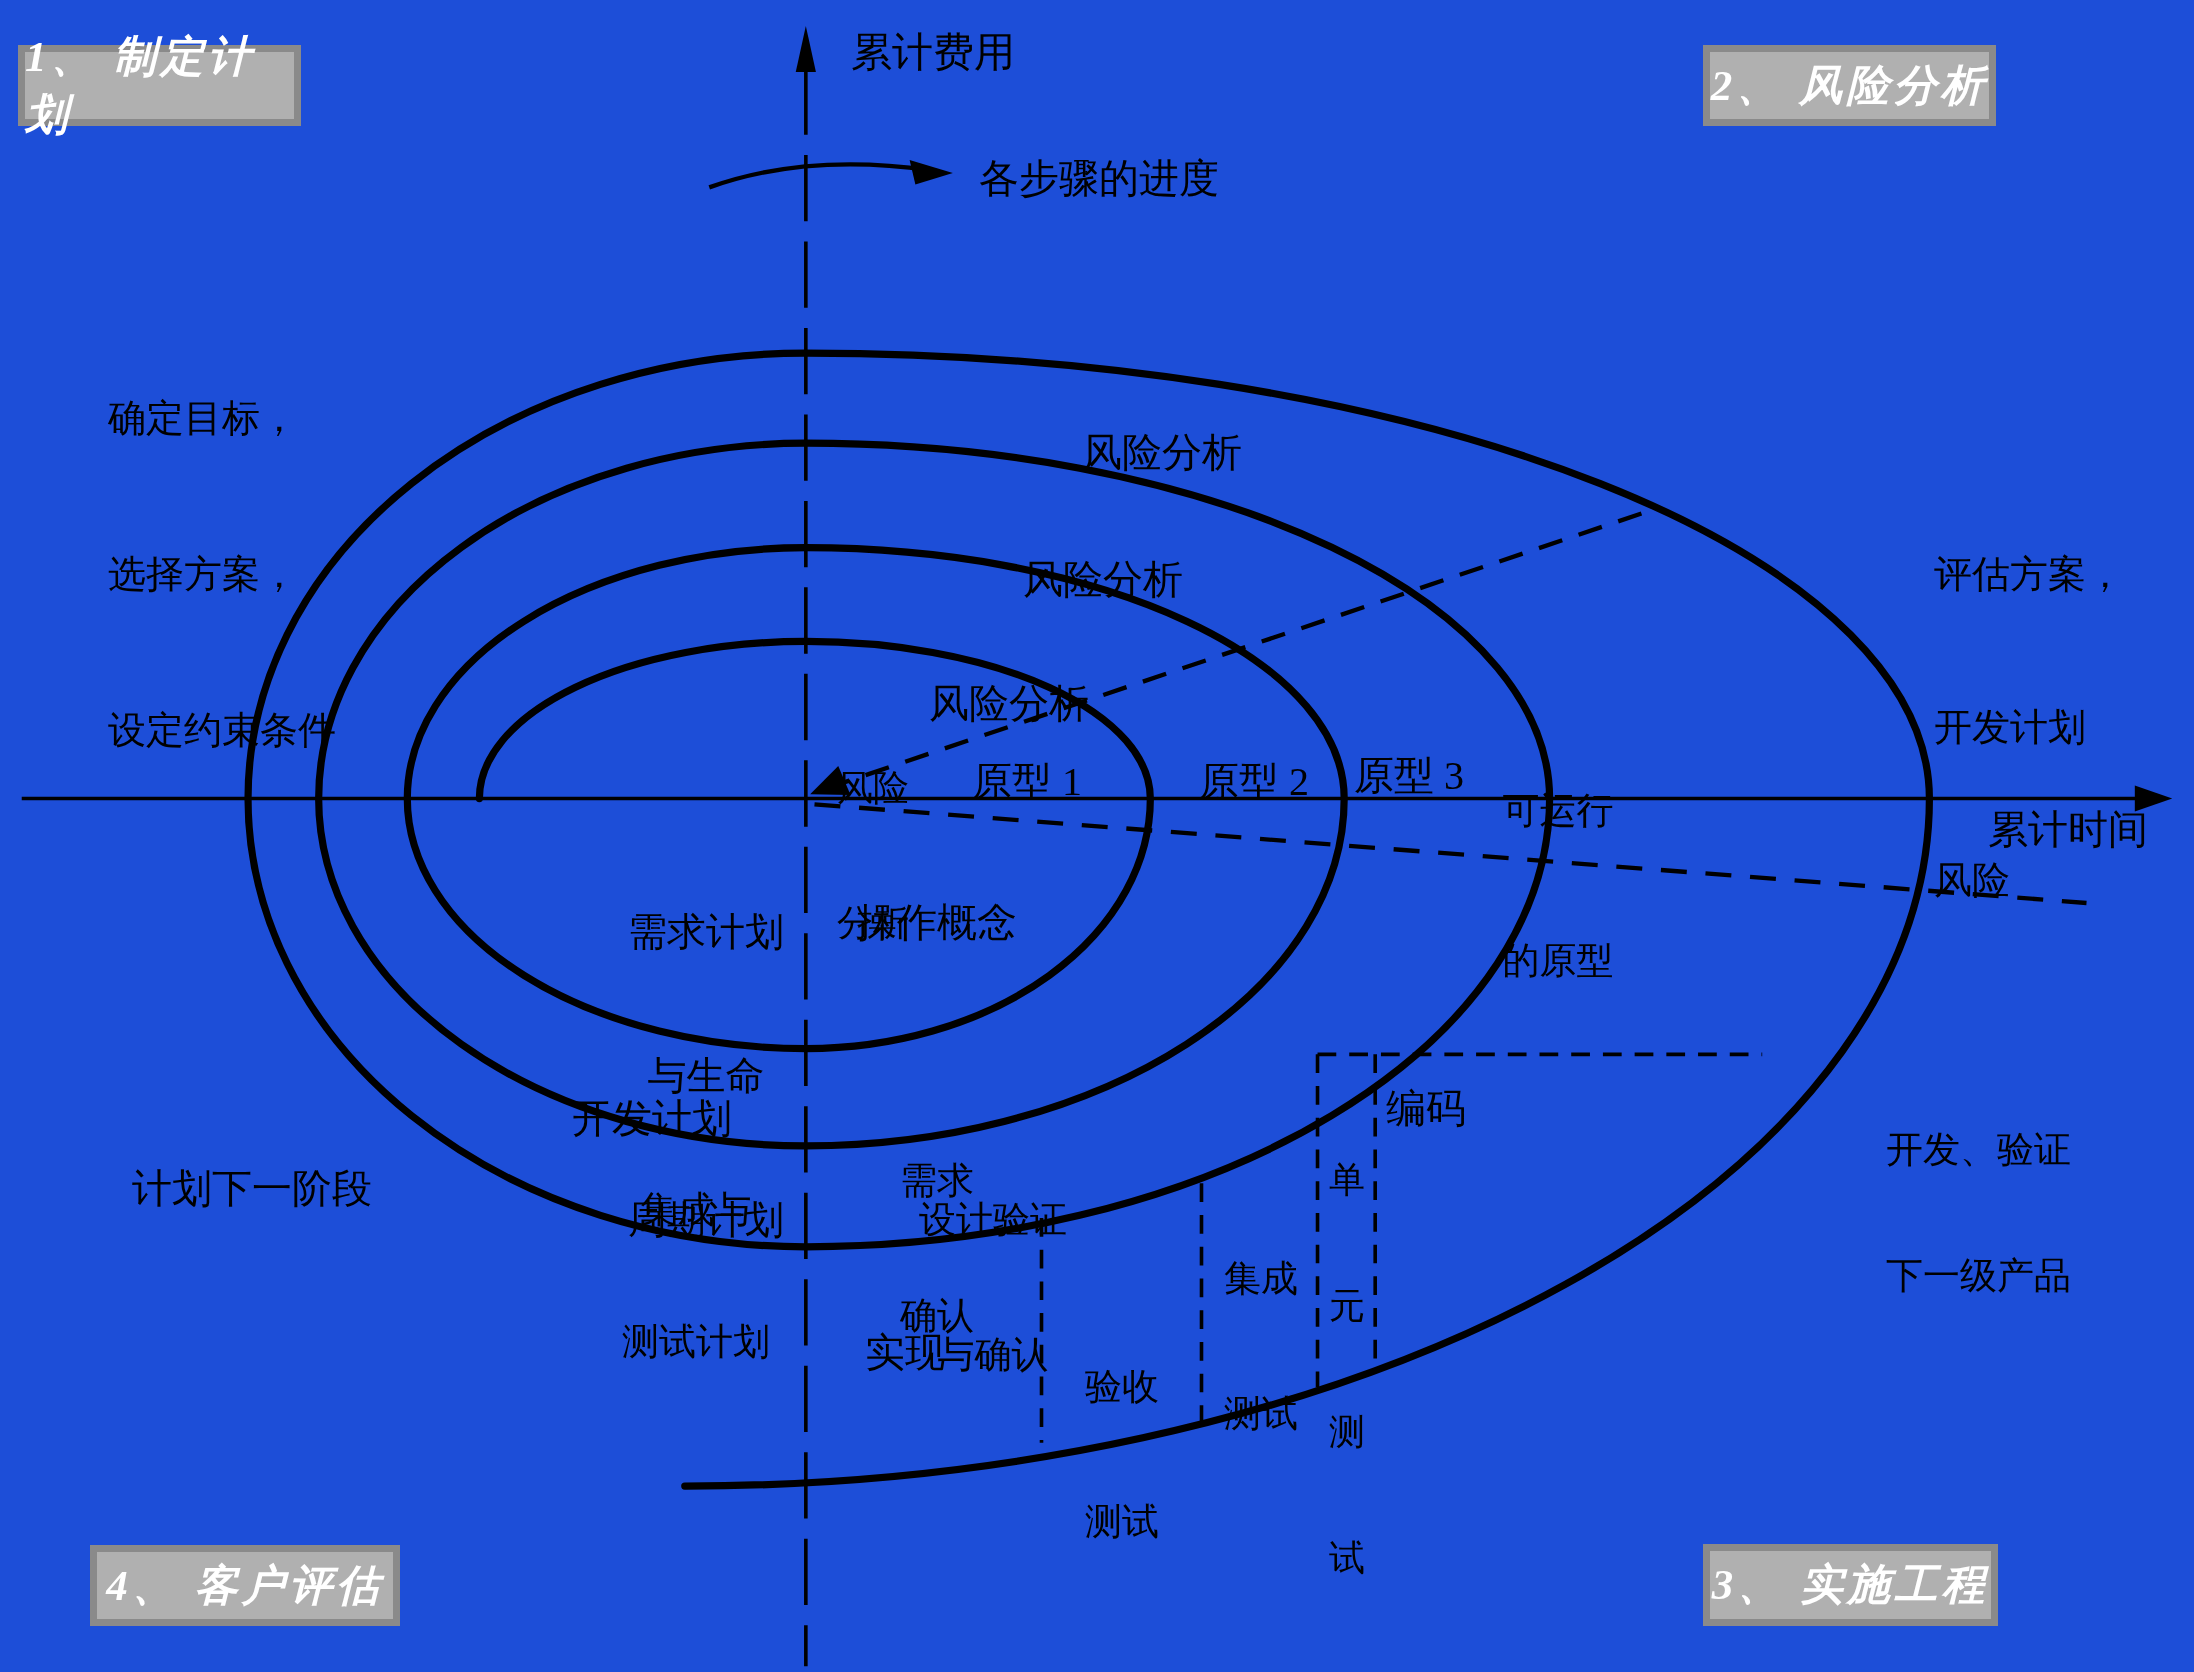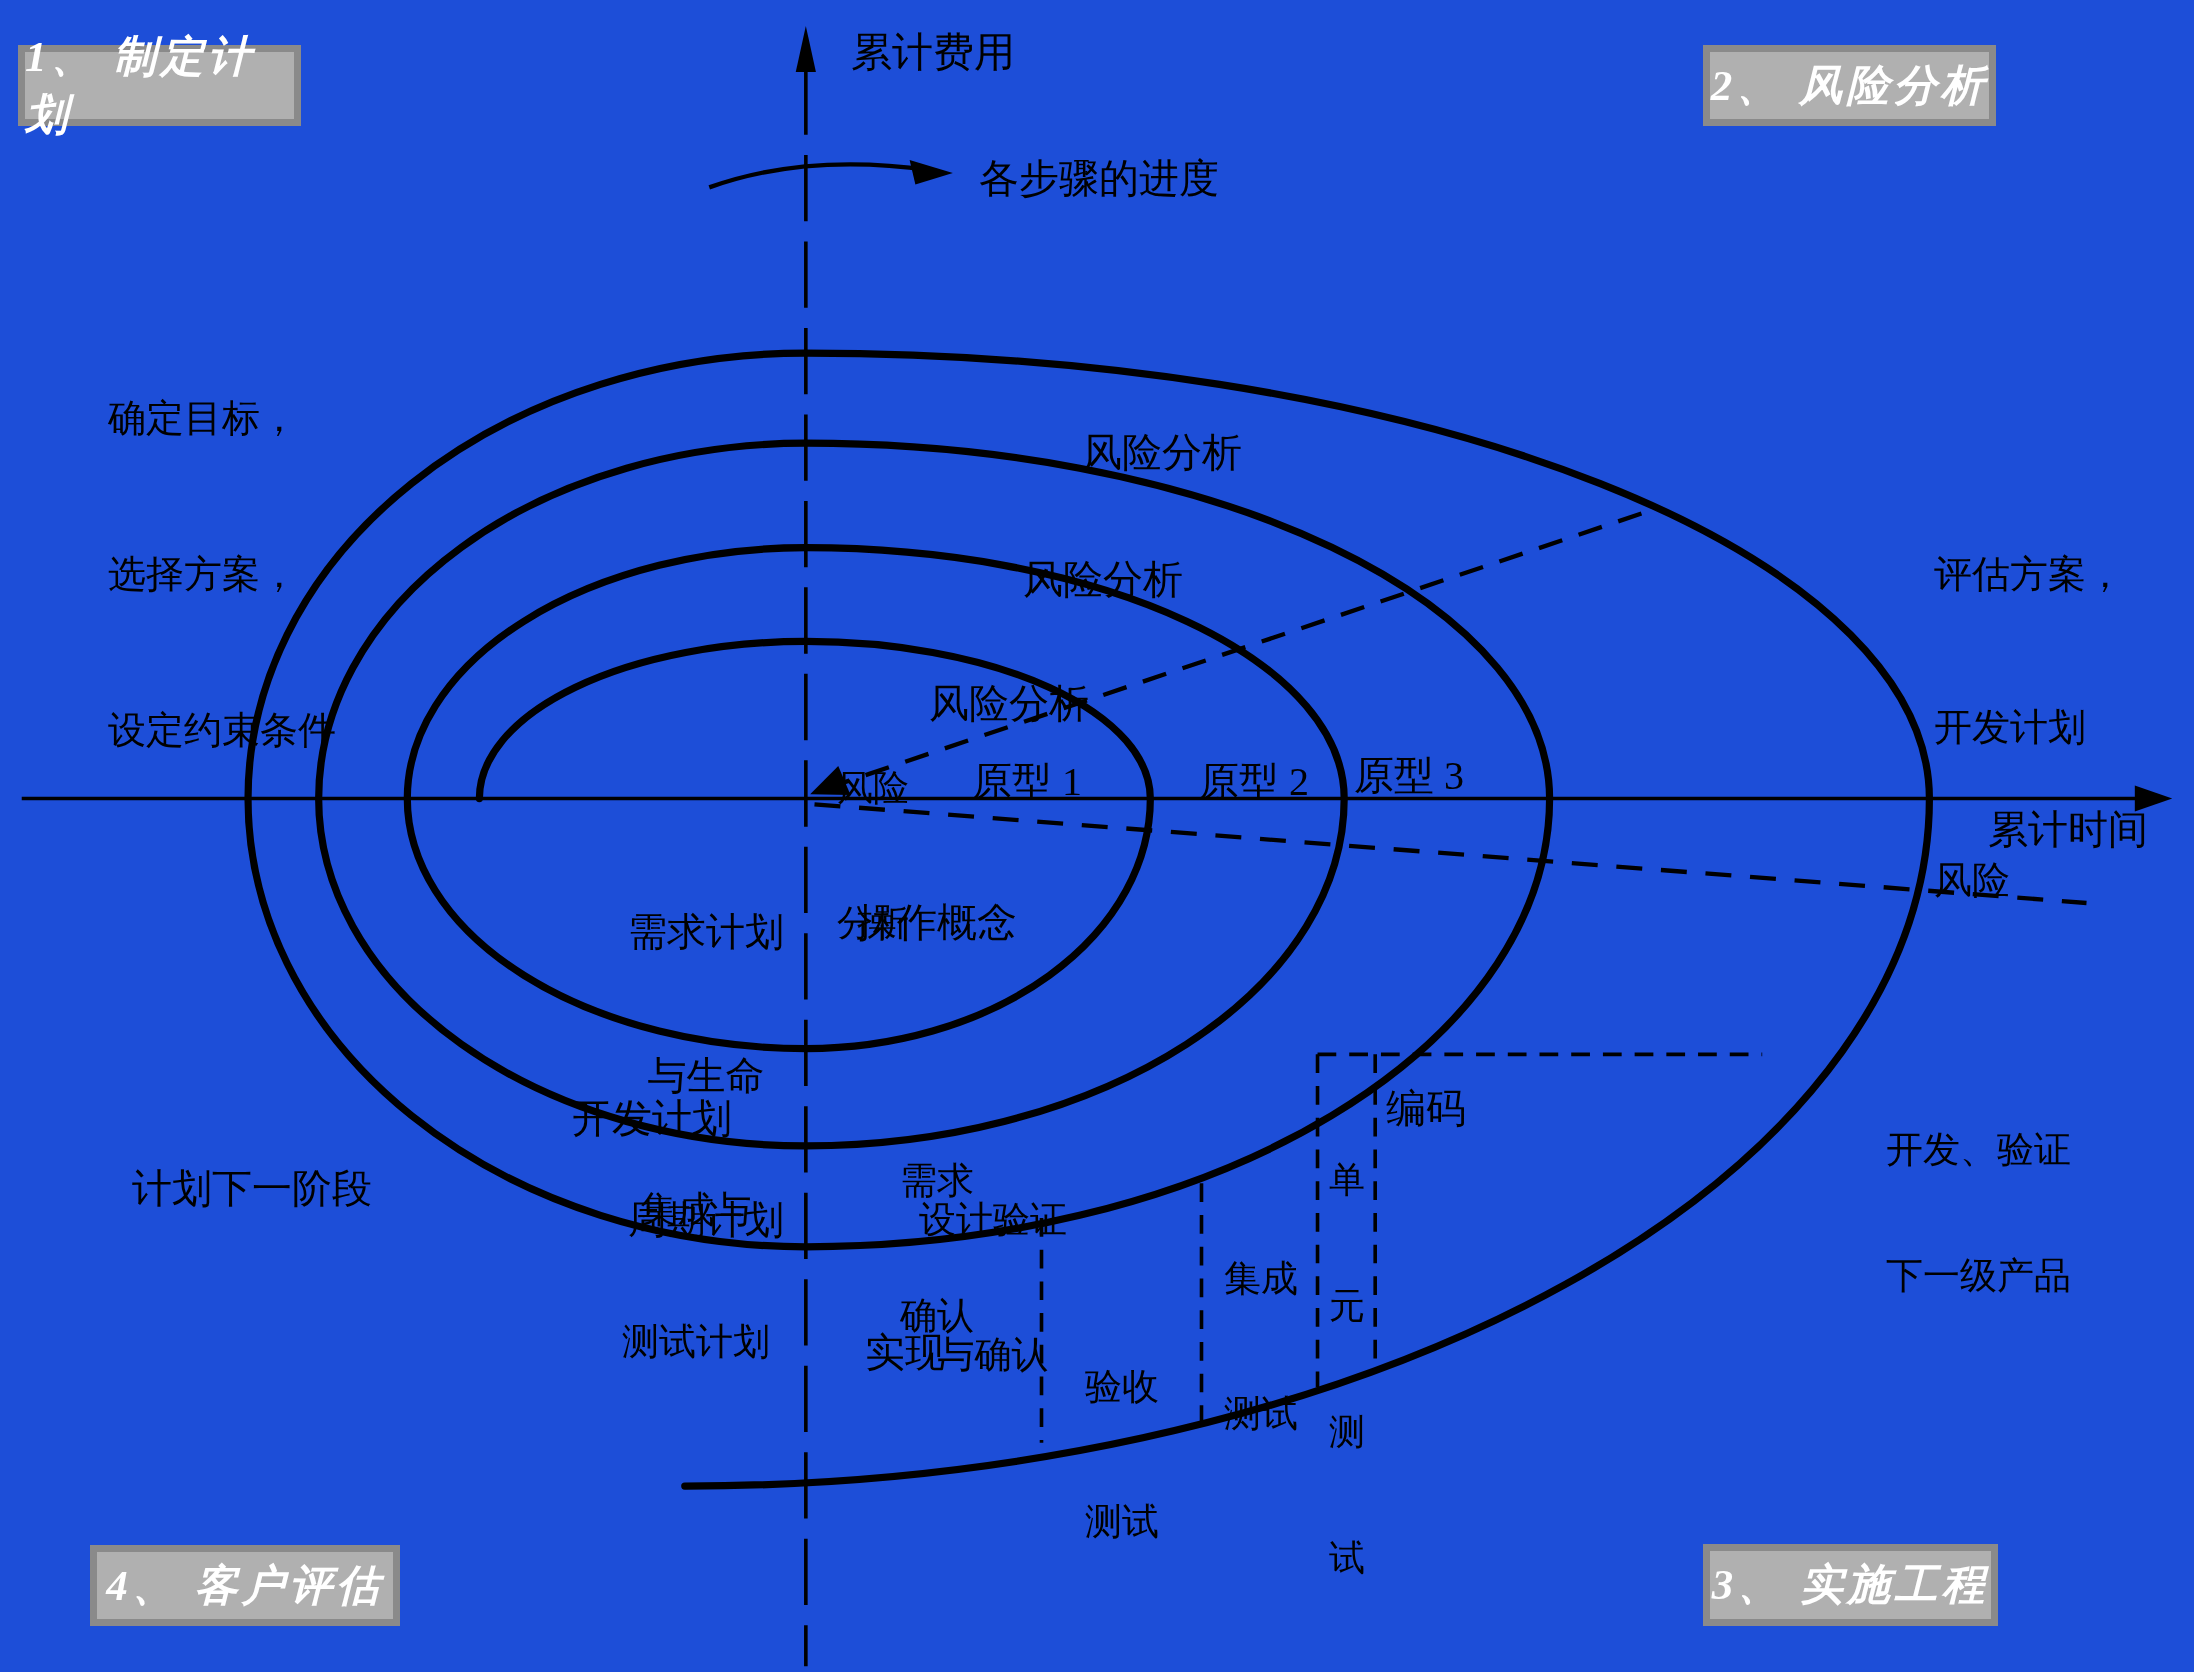--- a/index.html
+++ b/index.html
@@ -94,20 +94,24 @@
   <div class="lbl ctr" style="left:1103px;top:552px;font-size:40px;">风险分析</div>
   <div class="lbl ctr" style="left:1009px;top:676px;font-size:40px;">风险分析</div>
   <div class="lbl ctr" style="left:873px;top:676px;font-size:36px;line-height:45px;">
     <div>风险</div>
     <div>分析</div>
   </div>
 
   <div class="lbl ctr" style="left:1027px;top:754px;font-size:40px;">原型 1</div>
   <div class="lbl ctr" style="left:1254px;top:754px;font-size:40px;">原型 2</div>
   <div class="lbl ctr" style="left:1409px;top:748px;font-size:40px;">原型 3</div>
+  <div class="lbl ctr" style="left:1558px;top:686px;font-size:37px;line-height:50px;">
+    <div>可运行</div>
+    <div>的原型</div>
+  </div>
 
   <div class="lbl ctr" style="left:706px;top:812px;font-size:39px;line-height:48px;">
     <div>需求计划</div>
     <div>与生命</div>
     <div>周期计划</div>
   </div>
   <div class="lbl ctr" style="left:937px;top:895px;font-size:40px;">操作概念</div>
   <div class="lbl ctr" style="left:652px;top:1091px;font-size:40px;">开发计划</div>
   <div class="lbl ctr" style="left:937px;top:1068px;font-size:37px;line-height:45px;">
     <div>需求</div>

